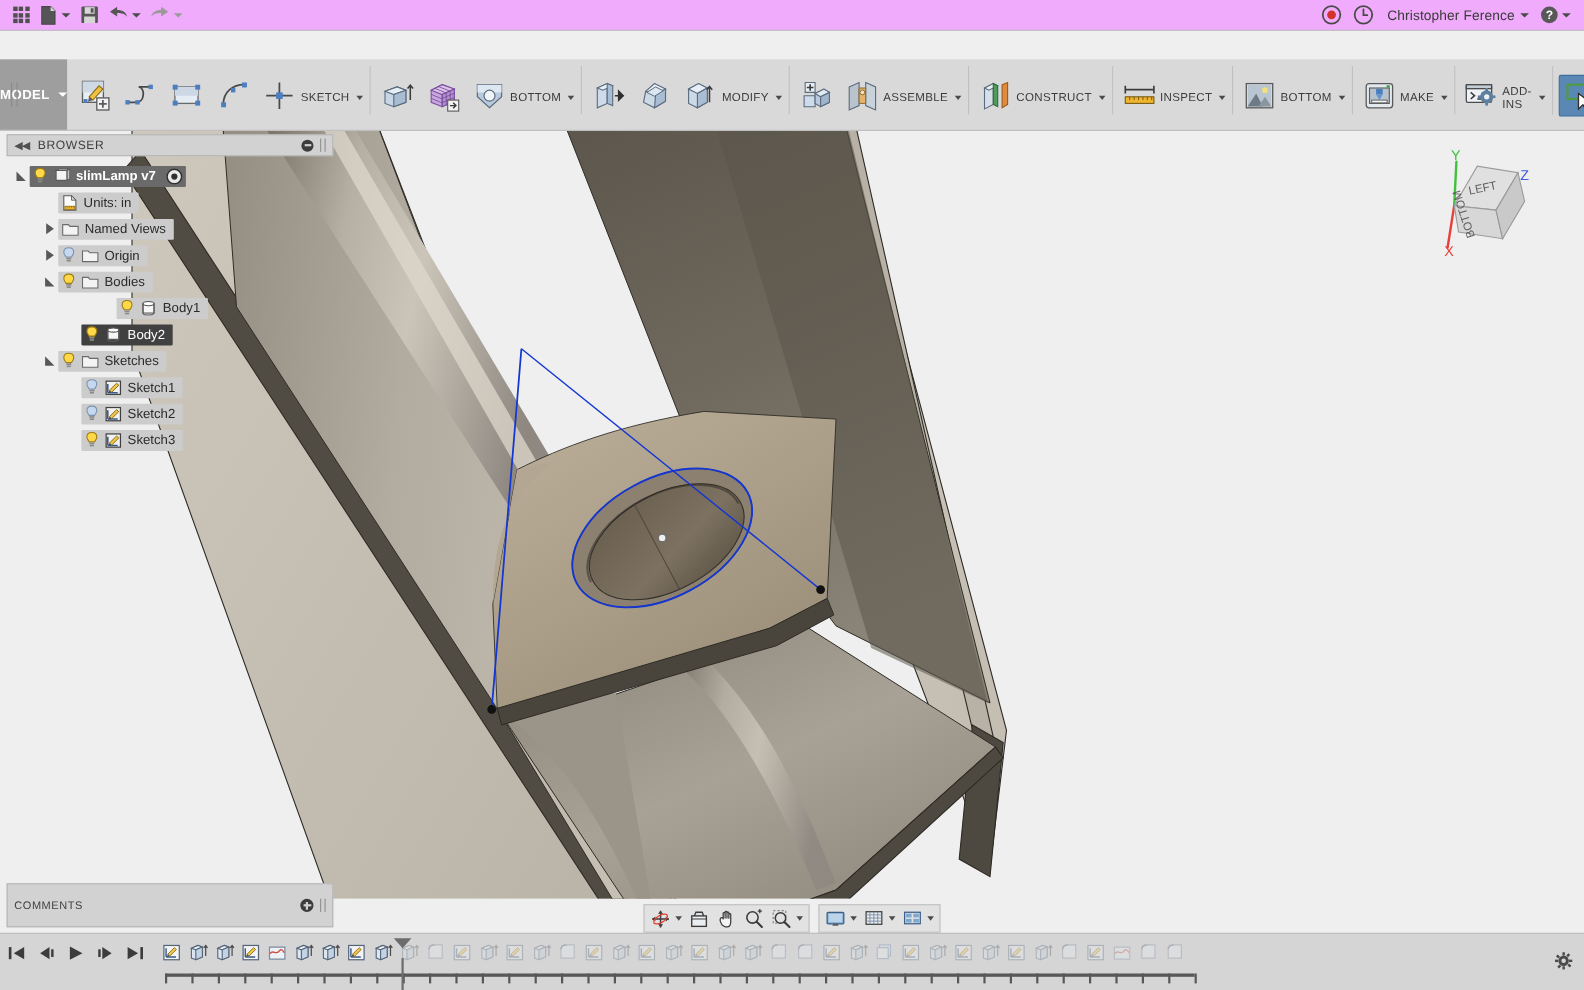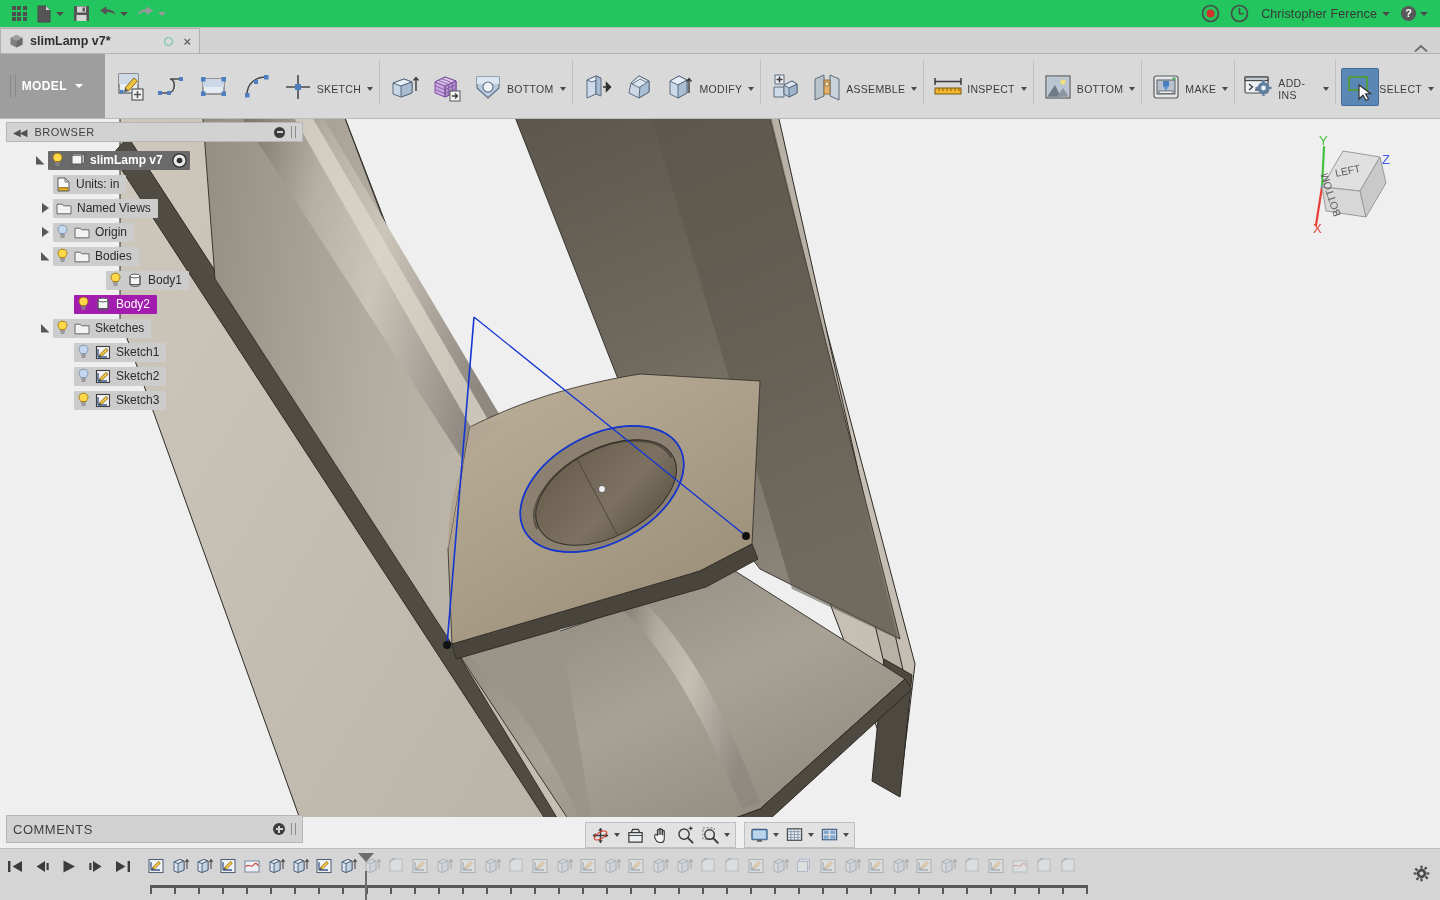--- a/index.html
+++ b/index.html
@@ -8,21 +8,21 @@
     overflow: hidden;
     font-family: "Liberation Sans", sans-serif;
     background: #efefef;
     -webkit-font-smoothing: antialiased;
   }
   #app { position: relative; width: 1440px; height: 900px; }
 
   
   .qat {
     position: absolute; top: 0; left: 0; width: 1440px; height: 28px;
-    background: #22c55e;
+    background: #f0abfc;
     border-bottom: 1px solid #bdbdbd;
     display: flex; align-items: center;
   }
   .qat-left { display: flex; align-items: center; gap: 0px; padding-left: 6px; }
   .qat-right { margin-left: auto; display: flex; align-items: center; padding-right: 8px; gap: 2px; }
   .qat-btn {
     height: 26px; min-width: 26px; padding: 0 4px;
     display: flex; align-items: center; justify-content: center;
     cursor: default;
   }
@@ -110,21 +110,21 @@
 
   .tree { position: absolute; top: 148px; left: 0; width: 300px; }
   .trow {
     display: flex; align-items: center; height: 24px; font-size: 12px; color: #2b2b2b;
   }
   .trow .chip {
     display: flex; align-items: center; gap: 5px; height: 19px; padding: 0 7px 0 3px;
     background: #cccccc; border-radius: 1px;
   }
   .trow.root .chip { background: #6a6a6a; color: #fff; font-weight: bold; padding-right:3px; }
-  .trow.sel .chip { background: #a21caf; color: #fff; }
+  .trow.sel .chip { background: #404040; color: #fff; }
   .arrow { width: 16px; display:flex; align-items:center; justify-content:center; flex:none; }
   .arrow i {
     width:0; height:0; border-top:5px solid transparent; border-bottom:5px solid transparent;
     border-left:7px solid #585858; display:block;
   }
   .arrow.open i {
     border: none; width: 0; height: 0;
     border-left: 5px solid transparent; border-right: 5px solid transparent;
     border-top: 7px solid #585858;
   }
@@ -137,24 +137,24 @@
   .canvas {
     position: absolute; top: 119px; left: 0; width: 1440px; height: 698px;
     background: #efefef; overflow: hidden;
   }
 
   
   .viewcube { position: absolute; right: 30px; top: 10px; width: 110px; height: 110px; }
 
   
   .comments {
-    position: absolute; bottom: 57px; left: 6px; width: 297px; height: 28px;
+    position: absolute; bottom: 57px; left: 6px; width: 297px; height: 40px;
     background: #d2d2d2; border: 1px solid #b6b6b6;
     display: flex; align-items: center; padding: 0 6px;
-    font-size: 13px; color: #3f3f3f; letter-spacing: .5px;
+    font-size: 10px; color: #3f3f3f; letter-spacing: .5px;
   }
   .comments-add {
     margin-left:auto; width:12px; height:12px; border-radius:50%; background:#3d3d3d;
     display:flex; align-items:center; justify-content:center; position:relative;
   }
   .comments-add::before { content:""; position:absolute; width:7px; height:1.8px; background:#d2d2d2; }
   .comments-add::after  { content:""; position:absolute; width:1.8px; height:7px; background:#d2d2d2; }
 
   
   .viewbar {
@@ -262,39 +262,20 @@
       <div class="qat-btn">
         <svg width="17" height="17" viewBox="0 0 17 17">
           <circle cx="8.5" cy="8.5" r="7.6" fill="#585858"></circle>
           <text x="8.5" y="12.4" font-size="11" font-family="Liberation Sans, sans-serif" fill="#ffffff" text-anchor="middle" font-weight="bold">?</text>
         </svg>
         <span class="caret"></span>
       </div>
     </div>
   </div>
 
-  <div class="tabbar">
-    <div class="doc-tab">
-      <span class="tab-cube">
-        <svg width="15" height="15" viewBox="0 0 15 15">
-          <path d="M7.5 1 L13.5 4 L13.5 10.5 L7.5 13.6 L1.5 10.5 L1.5 4 z" fill="#7e7e7e"></path>
-          <path d="M7.5 1 L13.5 4 L7.5 7 L1.5 4 z" fill="#9d9d9d"></path>
-          <path d="M7.5 7 L13.5 4 L13.5 10.5 L7.5 13.6 z" fill="#6a6a6a"></path>
-        </svg>
-      </span>
-      <span>slimLamp v7*</span>
-      <span class="tab-unsaved"></span>
-      <span class="tab-close">×</span>
-    </div>
-    <div class="ribbon-collapse">
-      <svg width="14" height="9" viewBox="0 0 14 9">
-        <path d="M1.5 7 L7 2 L12.5 7" fill="none" stroke="#6e6e6e" stroke-width="1.8" stroke-linecap="round"></path>
-      </svg>
-    </div>
-  </div>
 
   <div class="ribbon">
     <div class="ws-selector">
       <span class="ws-grip"></span>
       <span>MODEL</span>
       <span class="caret"></span>
     </div>
 
     <div class="rgroup">
       <div class="ricons">
@@ -438,20 +419,36 @@
             <circle cx="16" cy="13" r="2.2" fill="#f4e0bd" stroke="#8a6a32" stroke-width=".9"></circle>
           </svg>
         </div>
       </div>
       <div class="rlabel">
         <span>ASSEMBLE</span>
         <span class="caret caret-sm"></span>
       </div>
     </div>
 
+    <div class="rgroup">
+      <div class="ricons">
+        <div class="rbtn">
+          <svg width="32" height="32" viewBox="0 0 32 32">
+            <path d="M6 9 L14 5 L14 24 L6 28 z" fill="#d6dfe9" stroke="#5a6b7d" stroke-width="1"></path>
+            <path d="M6 9 L14 5 L18 7 L10 11 z" fill="#eaf0f6" stroke="#5a6b7d" stroke-width="1"></path>
+            <path d="M14 5 L18 7 L18 26 L14 24 z" fill="#4f9b5b" stroke="#2f6b39" stroke-width="1"></path>
+            <path d="M22 6 L27 4 L27 24 L22 27 z" fill="#e08a3c" stroke="#9c5a1e" stroke-width="1"></path>
+          </svg>
+        </div>
+      </div>
+      <div class="rlabel">
+        <span>CONSTRUCT</span>
+        <span class="caret caret-sm"></span>
+      </div>
+    </div>
 
     <div class="rgroup">
       <div class="ricons">
         <div class="rbtn">
           <svg width="34" height="32" viewBox="0 0 34 32">
             <path d="M4 7 V14 M30 7 V14 M4 10.5 H30" stroke="#3c3c3c" stroke-width="1.5"></path>
             <rect x="4" y="17" width="26" height="6" fill="#efb52e" stroke="#7a5c10" stroke-width="1"></rect>
             <g stroke="#7a5c10" stroke-width=".9">
               <path d="M8 17 v3 M12 17 v3 M16 17 v3 M20 17 v3 M24 17 v3 M28 17 v3"></path>
             </g>
@@ -692,21 +689,21 @@
     </div>
   </div>
 
   <div class="browser-head">
     <span class="browser-collapse">◀◀</span>
     <span>BROWSER</span>
     <span class="browser-minus"></span>
     <span class="browser-grip"></span>
   </div>
   <div class="tree" id="tree">
-      <div class="trow root" style="padding-left: 32px;">
+      <div class="trow root" style="padding-left: 11px;">
         <span class="arrow open">
           <i></i>
         </span>
         <span class="chip">
           <svg width="13" height="16" viewBox="0 0 13 16">
             <path d="M6.5 1.2 C3.6 1.2 2 3.1 2 5.2 C2 7 3.3 8.2 4 9.6 h5 C9.7 8.2 11 7 11 5.2 C11 3.1 9.4 1.2 6.5 1.2 z" fill="#ffd94a" stroke="#a07c10" stroke-width="1"></path>
      <rect x="4.2" y="10.3" width="4.6" height="1.5" fill="#8a8a8a"></rect>
      <rect x="4.6" y="12.3" width="3.8" height="1.5" fill="#8a8a8a"></rect>
           </svg>
           <svg width="16" height="14" viewBox="0 0 16 14">

